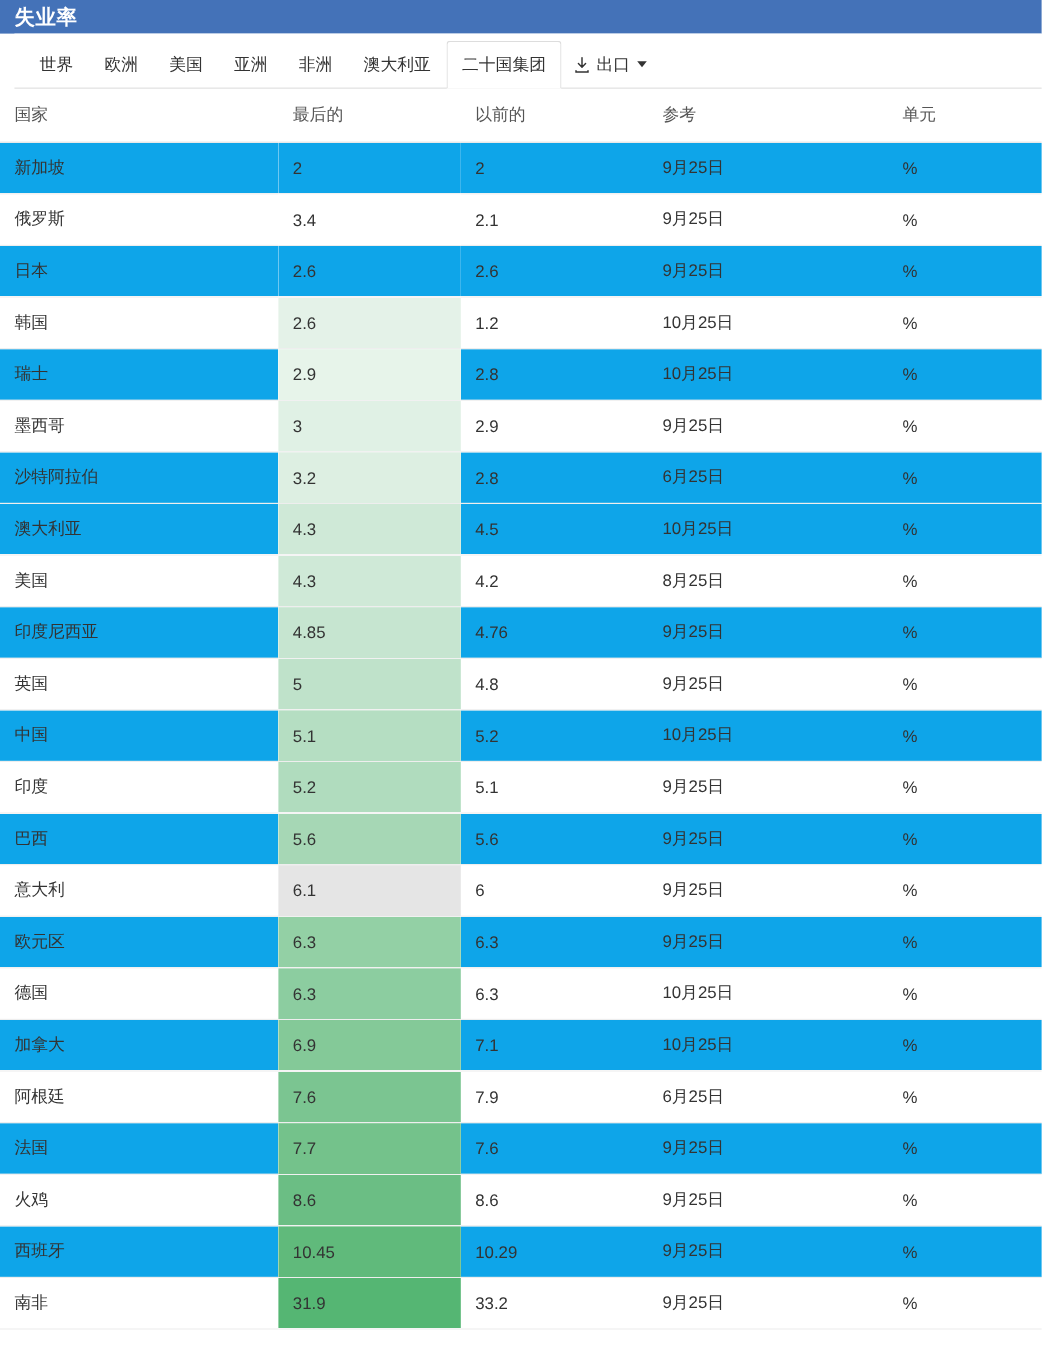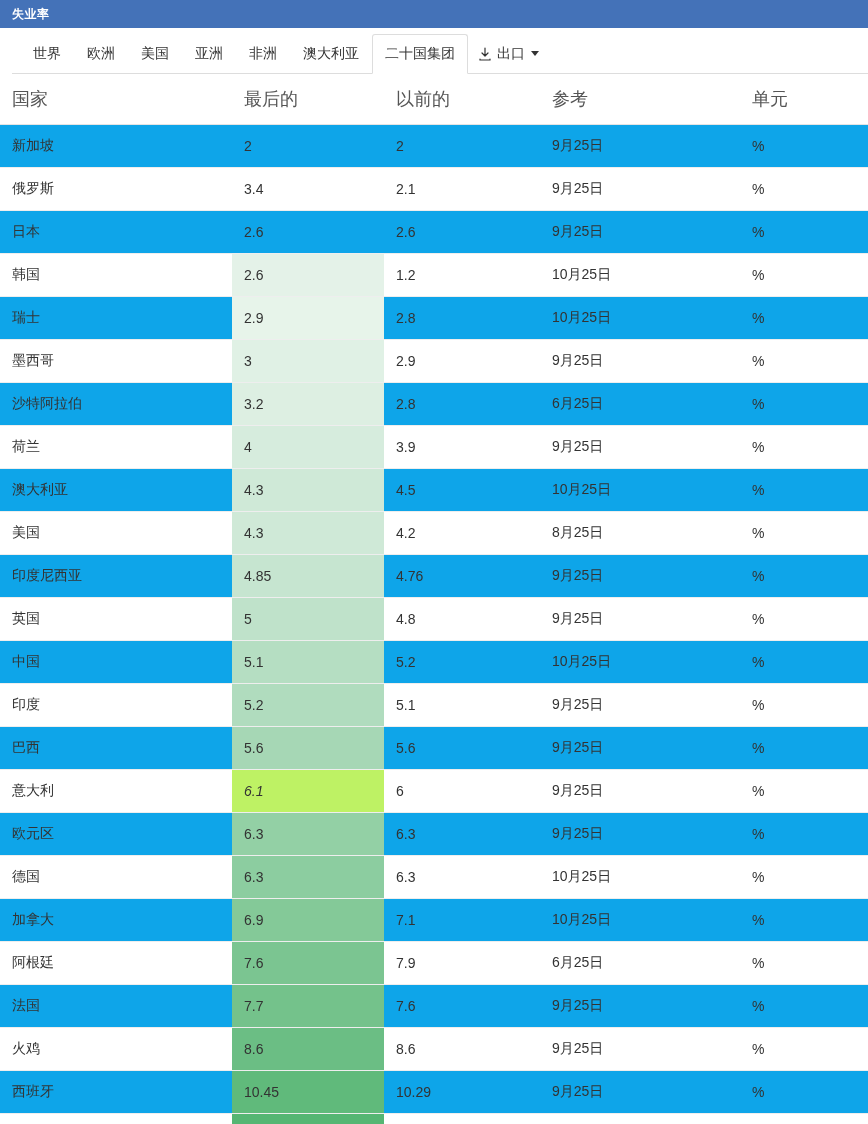--- a/index.html
+++ b/index.html
@@ -25,21 +25,21 @@
   .titlebar {
     height: 28px;
     background: #4472b8;
     color: #ffffff;
     display: flex;
     align-items: center;
     padding: 0 12px;
     box-sizing: border-box;
   }
   .titlebar .title {
-    font-size: 12px;
+    font-size: 17px;
     font-weight: bold;
     letter-spacing: 0.5px;
   }
   
   .tabbar {
     height: 46px;
     border-bottom: 1px solid #dddddd;
     display: flex;
     align-items: stretch;
     padding: 0 8px;
@@ -107,21 +107,21 @@
   table.data col.c3 { width: 200px; }
   table.data col.c4 { width: 128px; }
 
   table.data thead th {
     text-align: left;
     font-weight: normal;
     color: #555555;
     padding: 13px 12px;
     border-bottom: 1px solid #e4e4e4;
     background: #ffffff;
-    font-size: 18px;
+    font-size: 14px;
   }
   table.data tbody td {
     padding: 12px;
     border-bottom: 1px solid #eeeeee;
     color: #333333;
     height: 17px;
     box-sizing: content-box;
     overflow: hidden;
     white-space: nowrap;
   }
@@ -237,27 +237,20 @@
           <td class="reference">9月25日</td>
           <td class="unit">%</td>
         </tr>
         <tr class="odd">
           <td class="country">沙特阿拉伯</td>
           <td class="last" style="background: rgb(221, 239, 226);">3.2</td>
           <td class="previous">2.8</td>
           <td class="reference">6月25日</td>
           <td class="unit">%</td>
         </tr>
-        <tr class="even">
-          <td class="country">荷兰</td>
-          <td class="last" style="background: rgb(214, 236, 221);">4</td>
-          <td class="previous">3.9</td>
-          <td class="reference">9月25日</td>
-          <td class="unit">%</td>
-        </tr>
         <tr class="odd">
           <td class="country">澳大利亚</td>
           <td class="last" style="background: rgb(207, 233, 215);">4.3</td>
           <td class="previous">4.5</td>
           <td class="reference">10月25日</td>
           <td class="unit">%</td>
         </tr>
         <tr class="even">
           <td class="country">美国</td>
           <td class="last" style="background: rgb(207, 233, 215);">4.3</td>
@@ -295,21 +288,21 @@
         </tr>
         <tr class="odd">
           <td class="country">巴西</td>
           <td class="last" style="background: rgb(166, 215, 181);">5.6</td>
           <td class="previous">5.6</td>
           <td class="reference">9月25日</td>
           <td class="unit">%</td>
         </tr>
         <tr class="even">
           <td class="country">意大利</td>
-          <td class="last" style="background: #bef264; font-style: italic;">6.1</td>
+          <td class="last" style="background: #e5e5e5;">6.1</td>
           <td class="previous">6</td>
           <td class="reference">9月25日</td>
           <td class="unit">%</td>
         </tr>
         <tr class="odd">
           <td class="country">欧元区</td>
           <td class="last" style="background: rgb(147, 208, 165);">6.3</td>
           <td class="previous">6.3</td>
           <td class="reference">9月25日</td>
           <td class="unit">%</td>

